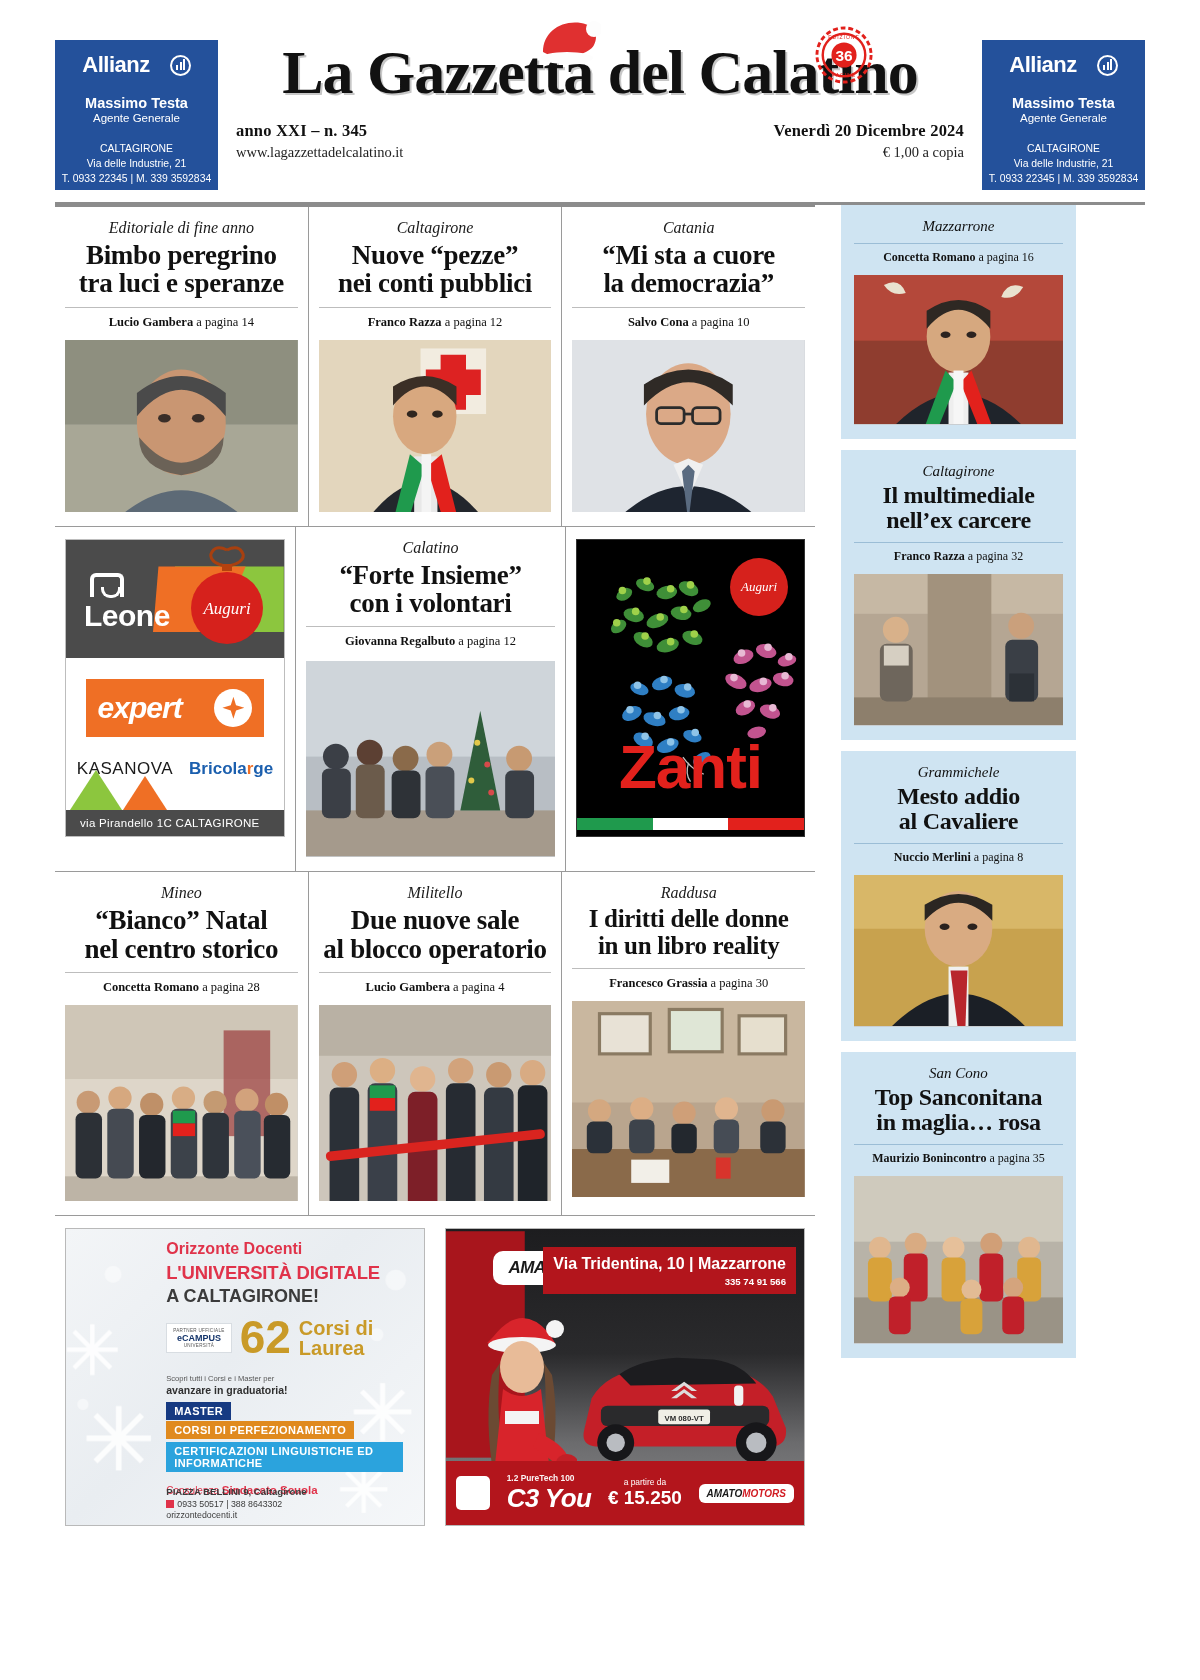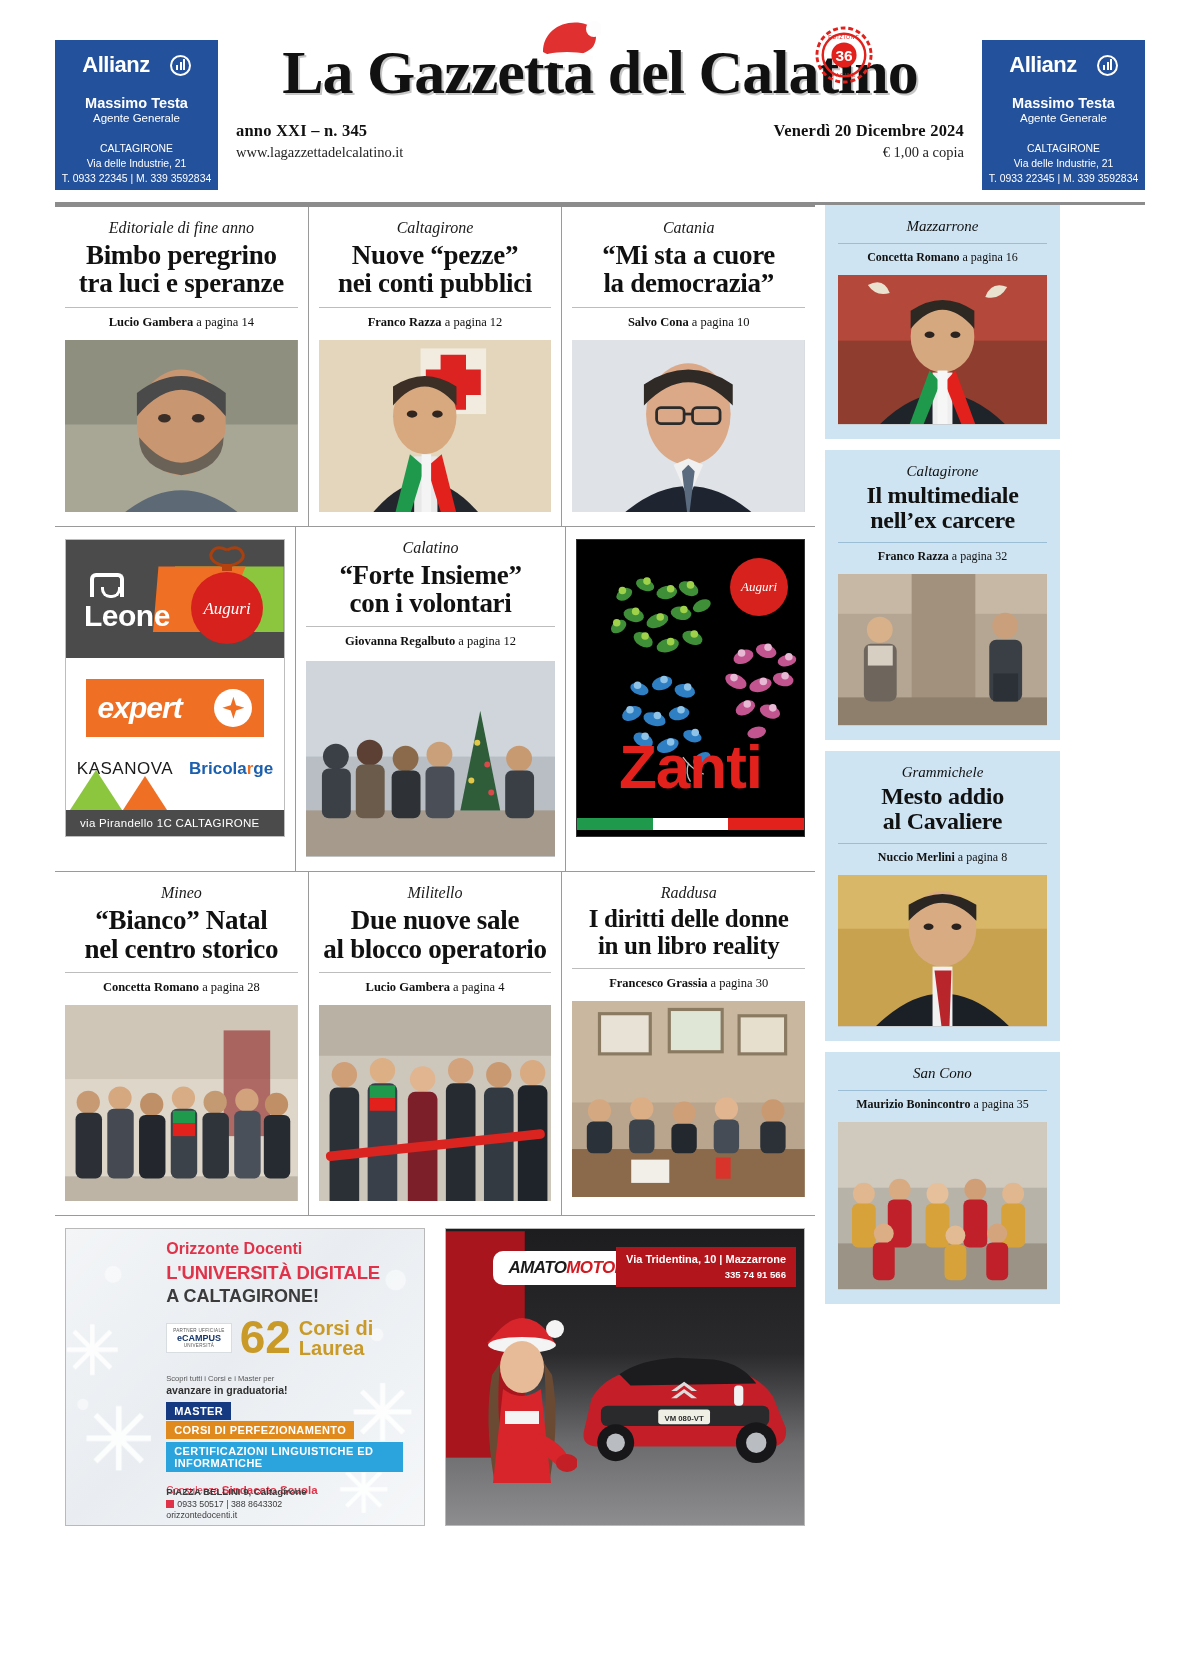--- a/index.html
+++ b/index.html
@@ -48,21 +48,21 @@
       margin-top: 16px; padding: 0 4px; }
   .mi-left { text-align: left; }
   .mi-right { text-align: right; }
   .mi-bold { font-size: 16.5px; font-weight: bold; letter-spacing: 0.2px; }
   .mi-sub { font-size: 14.5px; margin-top: 3px; color: #222; }
 
   
   .hr-thick { height: 3px; background: #8c8c8c; margin: 12px 55px 0 55px; }
 
   
-  .body-grid { display: flex; padding: 0 55px; gap: 0; }
+  .body-grid { display: flex; padding: 0 55px; gap: 16px; }
   .left-col { width: 760px; }
   .right-col { width: 235px; margin-left: 10px; }
 
   
   .row { display: flex; border-top: 1.4px solid #9a9a9a; }
   .row.first { border-top: 2.6px solid #8c8c8c; }
   .cell { flex: 1; padding: 12px 10px 14px 10px; border-left: 1.1px solid #9a9a9a; }
   .cell:first-child { border-left: none; }
 
   .kicker { font-style: italic; font-size: 16px; text-align: center; color: #1a1a1a; margin-bottom: 4px; }
@@ -164,21 +164,21 @@
   .tiny-sq { display: inline-block; width: 8px; height: 8px; background: #e0334a; margin-right: 3px; vertical-align: -1px; }
 
   .ad-amato { width: 100%; height: 298px; border: 1px solid #b9b9b9; position: relative; overflow: hidden;
       background: linear-gradient(180deg,#1d1d1f 0%,#2a2a2c 42%,#6b6b6d 72%,#8d8d8f 100%);
       font-family: "Liberation Sans", sans-serif; }
   .amato-logo { position: absolute; left: 13%; top: 22px; background: #fff; border-radius: 10px;
       padding: 7px 16px; font-weight: bold; font-style: italic; font-size: 17px; color: #1a1a1a; letter-spacing: -0.6px; }
   .amato-logo em { color: #d11b22; font-style: italic; }
   .amato-addr { position: absolute; right: 8px; top: 18px; background: #b3151c; color: #fff;
       padding: 5px 10px; font-size: 9.6px; font-weight: bold; text-align: right; line-height: 1.45; }
-  .amato-addr .big { font-size: 11px; }
+  .amato-addr .big { font-size: 16px; }
   .car { position: absolute; right: 2%; bottom: 60px; width: 62%; height: 150px; }
   .santa-girl { position: absolute; left: 6%; bottom: 42px; width: 110px; height: 190px; }
   .amato-strip { position: absolute; left: 0; right: 0; bottom: 0; height: 64px; background: #b3151c;
       display: flex; align-items: center; justify-content: space-between; padding: 0 10px; color: #fff; }
   .c3you { font-size: 26px; font-weight: bold; font-style: italic; letter-spacing: -0.6px; }
   .c3label { font-size: 8.4px; font-weight: bold; opacity: .95; }
   .apartire { font-size: 8.4px; }
   .price { font-size: 19px; font-weight: bold; }
   .amato-mini { background: #fff; color: #1a1a1a; border-radius: 6px; padding: 4px 8px;
       font-size: 10px; font-weight: bold; font-style: italic; }
@@ -737,20 +737,34 @@
                 <path d="M104 76 l14 -10 l14 10 l-6 0 l-8 -6 l-8 6 z"></path>
                 <path d="M104 84 l14 -10 l14 10 l-6 0 l-8 -6 l-8 6 z"></path>
               </g>
               <rect x="172" y="70" width="10" height="22" rx="4" fill="#f2f2f2"></rect>
               <circle cx="196" cy="132" r="22" fill="#17171a"></circle>
                 <circle cx="196" cy="132" r="11" fill="#b9bcc1"></circle>
               <circle cx="44" cy="132" r="20" fill="#17171a"></circle>
                 <circle cx="44" cy="132" r="10" fill="#b9bcc1"></circle>
             </svg>
 
+            <div class="amato-strip">
+              <span class="citroen-badge"></span>
+              <div>
+                <div class="c3label">1.2 PureTech 100</div>
+                <div class="c3you">C3 You</div>
+              </div>
+              <div style="text-align:center">
+                <div class="apartire">a partire da</div>
+                <div class="price">€ 15.250</div>
+              </div>
+              <div class="amato-mini">
+                <span>AMATO</span><em>MOTORS</em>
+              </div>
+            </div>
           </div>
         </div>
       </div>
     </div>
 
     <div class="right-col">
 
       <div class="side-box">
         <div class="side-kicker">Mazzarrone</div>
         <div class="side-byline">
@@ -819,20 +833,24 @@
             <ellipse cx="119" cy="52" rx="5" ry="3.2" fill="#2a221e"></ellipse>
             <path d="M38 152 q67 -66 134 0 z" fill="#1b1f26"></path>
             <rect x="95" y="92" width="20" height="60" fill="#f0f0f0"></rect>
             <path d="M97 96 L104 152 L112 152 L114 96 Z" fill="#b8262c"></path>
           </svg>
         </div>
       </div>
 
       <div class="side-box">
         <div class="side-kicker">San Cono</div>
+        <div class="side-headline">
+          <div>Top Sanconitana</div>
+          <div>in maglia… rosa</div>
+        </div>
         <div class="side-byline">
           <b>Maurizio Bonincontro</b> <span>a pagina 35</span>
         </div>
         <div class="side-photo" style="height:168px">
           <svg class="ph" viewBox="0 0 210 168" preserveAspectRatio="xMidYMid slice">
             <rect width="210" height="168" fill="#b8b3a8"></rect>
             <rect x="0" y="0" width="210" height="66" fill="#cfcabd"></rect>
             <rect x="0" y="122" width="210" height="46" fill="#9a9386"></rect>
             <g>
               <circle cx="26" cy="72" r="11" fill="#e0b78f"></circle>

